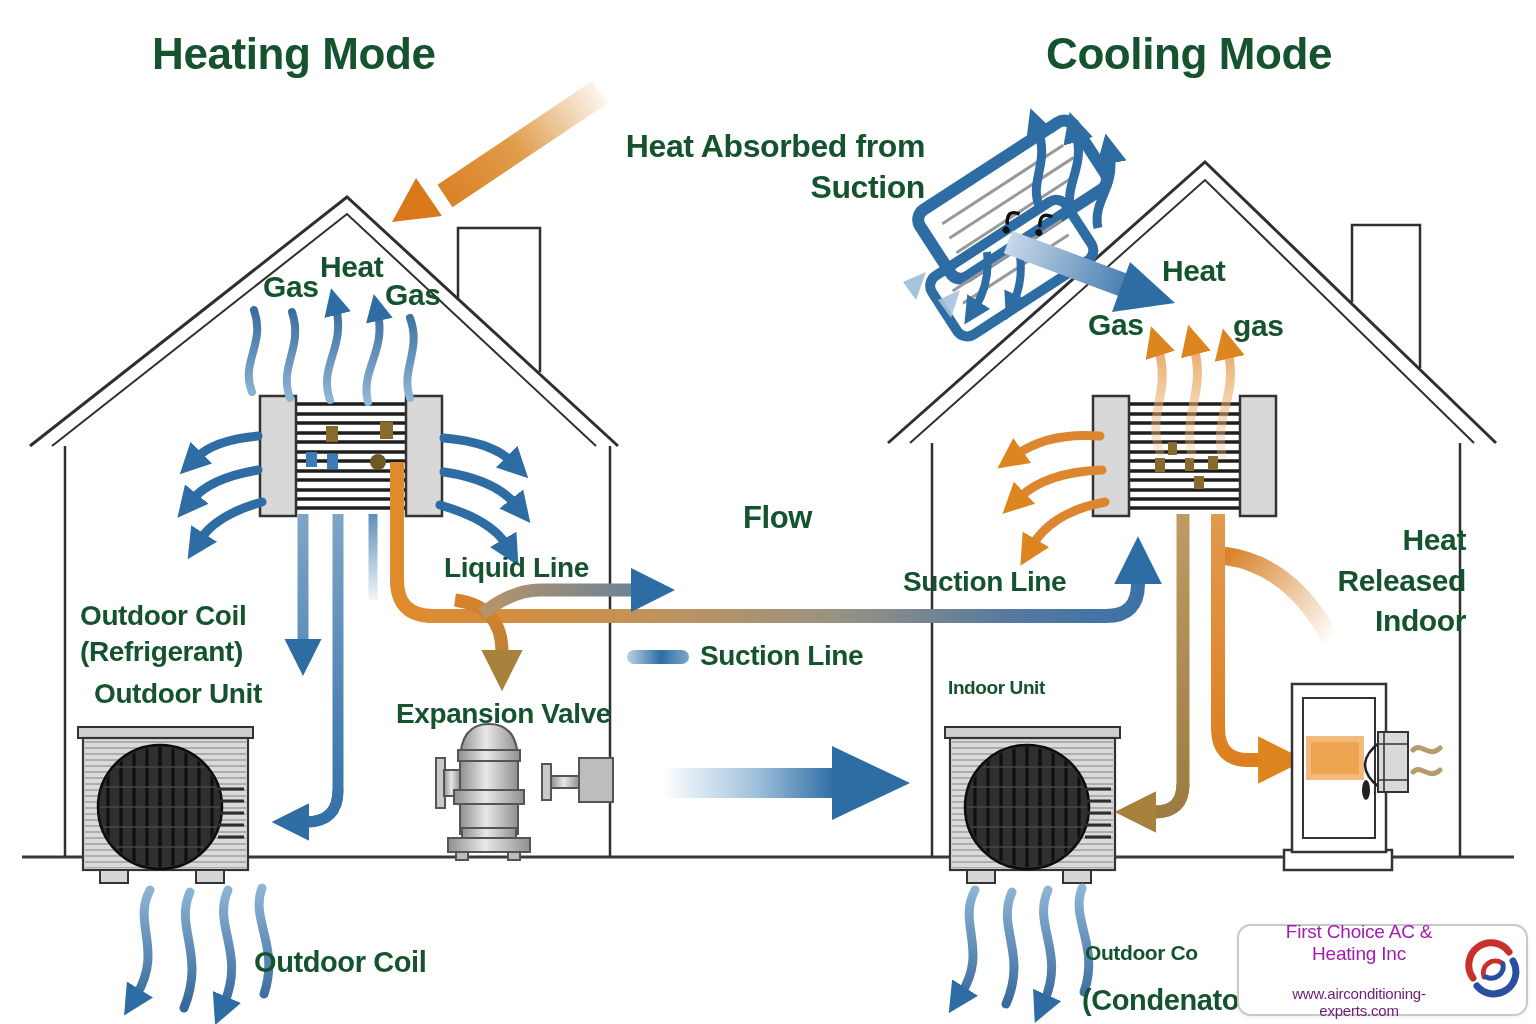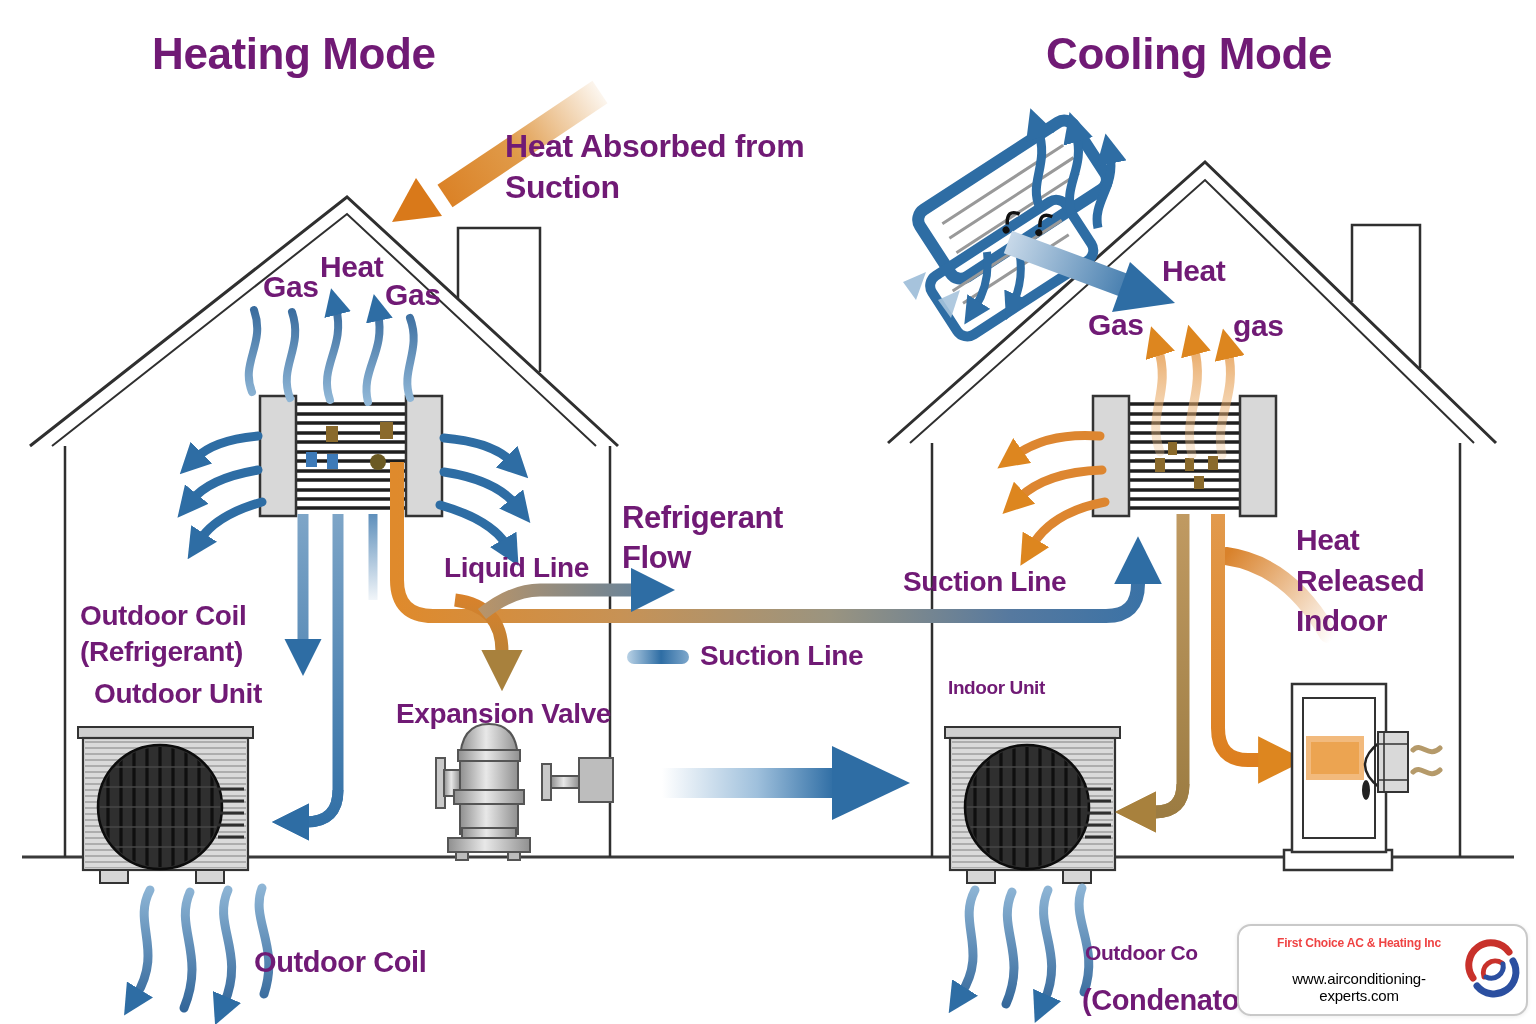--- a/index.html
+++ b/index.html
@@ -1,29 +1,29 @@
 <!DOCTYPE html>
 <html><head>
 <meta charset="utf-8">
 <style>
   html,body{margin:0;padding:0;background:#fff;}
   .stage{position:relative;width:1536px;height:1024px;background:#ffffff;overflow:hidden;
          font-family:"Liberation Sans",sans-serif;}
   svg.diagram{position:absolute;left:0;top:0;z-index:1;}
-  .lbl{position:absolute;font-weight:700;color:#701a75;z-index:2;letter-spacing:-0.4px;line-height:1.28;white-space:nowrap;}
-  .lbl.center{text-align:left;}
+  .lbl{position:absolute;font-weight:700;color:#14532d;z-index:2;letter-spacing:-0.4px;line-height:1.28;white-space:nowrap;}
+  .lbl.center{text-align:right;}
   .title{font-size:44px;}
   .swatch{position:absolute;left:627px;top:650px;width:62px;height:14px;border-radius:7px;z-index:2;
           background:linear-gradient(90deg,#b9d2e6,#2E6DA4 55%,#7fa8cc);}
   .badge{position:absolute;left:1237px;top:924px;width:287px;height:88px;background:#fff;
          border:2px solid #c9c9c9;border-radius:14px;z-index:5;display:flex;align-items:center;
          justify-content:flex-start;box-shadow:0 1px 4px rgba(0,0,0,.08);}
   .badge-text{padding-left:16px;width:208px;text-align:center;}
-  .badge-company{font-weight:700;font-size:12px;color:#ef4444;letter-spacing:-0.2px;}
-  .badge-site{font-size:15px;color:#000000;margin-top:20px;letter-spacing:-0.2px;}
+  .badge-company{font-weight:400;font-size:19px;color:#a21caf;letter-spacing:-0.2px;}
+  .badge-site{font-size:15px;color:#701a75;margin-top:20px;letter-spacing:-0.2px;}
   .badge-logo{width:60px;height:62px;flex:none;}
 </style>
 </head>
 <body>
 
 <div class="stage">
 
 <svg class="diagram" width="1536" height="1024" viewBox="0 0 1536 1024">
 <defs>
   <marker id="mB" viewBox="0 0 10 10" refX="2.5" refY="5" markerWidth="3.4" markerHeight="3.4" orient="auto">
@@ -301,21 +301,20 @@
   <div>Suction</div>
 </div>
 
 <div class="lbl" style="left:263px;top:268px;font-size:30px">Gas</div>
 <div class="lbl" style="left:320px;top:248px;font-size:30px">Heat</div>
 <div class="lbl" style="left:385px;top:276px;font-size:30px">Gas</div>
 
 <div class="lbl" style="left:444px;top:550px;font-size:28px">Liquid Line</div>
 
 <div class="lbl center" style="left:622px;top:498px;width:190px;font-size:31px">
-  <div>Refrigerant</div>
   <div>Flow</div>
 </div>
 <div class="swatch"></div>
 <div class="lbl" style="left:700px;top:638px;font-size:28px">Suction Line</div>
 
 <div class="lbl" style="left:80px;top:598px;font-size:28px">
   <div>Outdoor Coil</div>
   <div>(Refrigerant)</div>
 </div>
 <div class="lbl" style="left:94px;top:676px;font-size:28px">Outdoor Unit</div>

